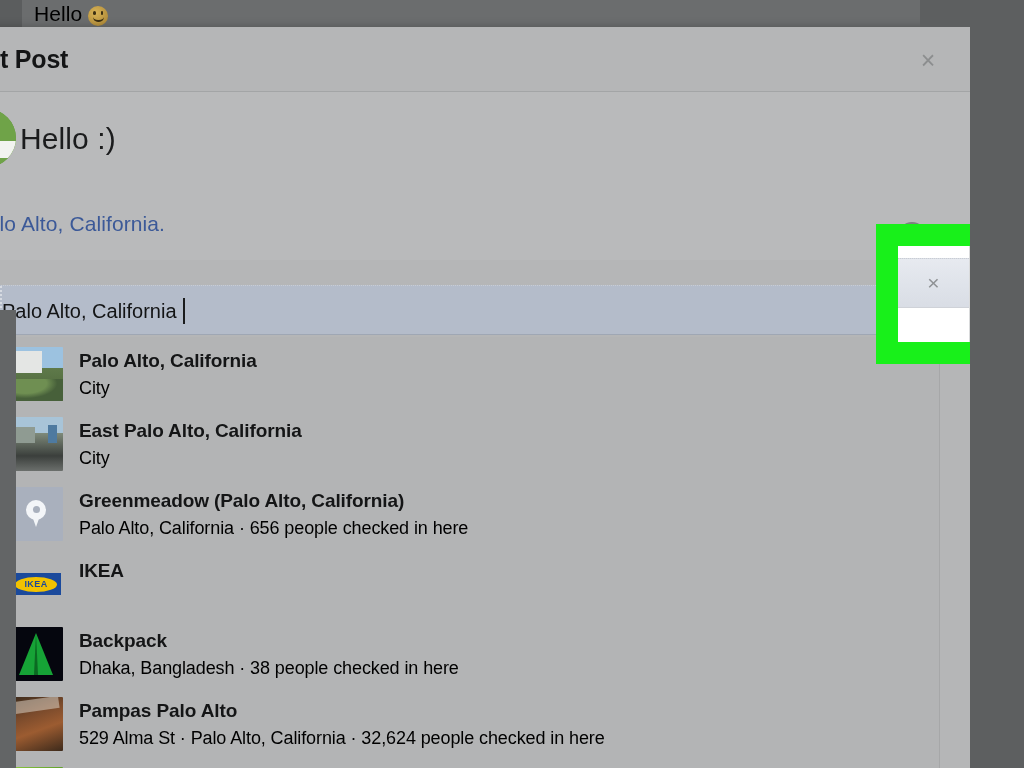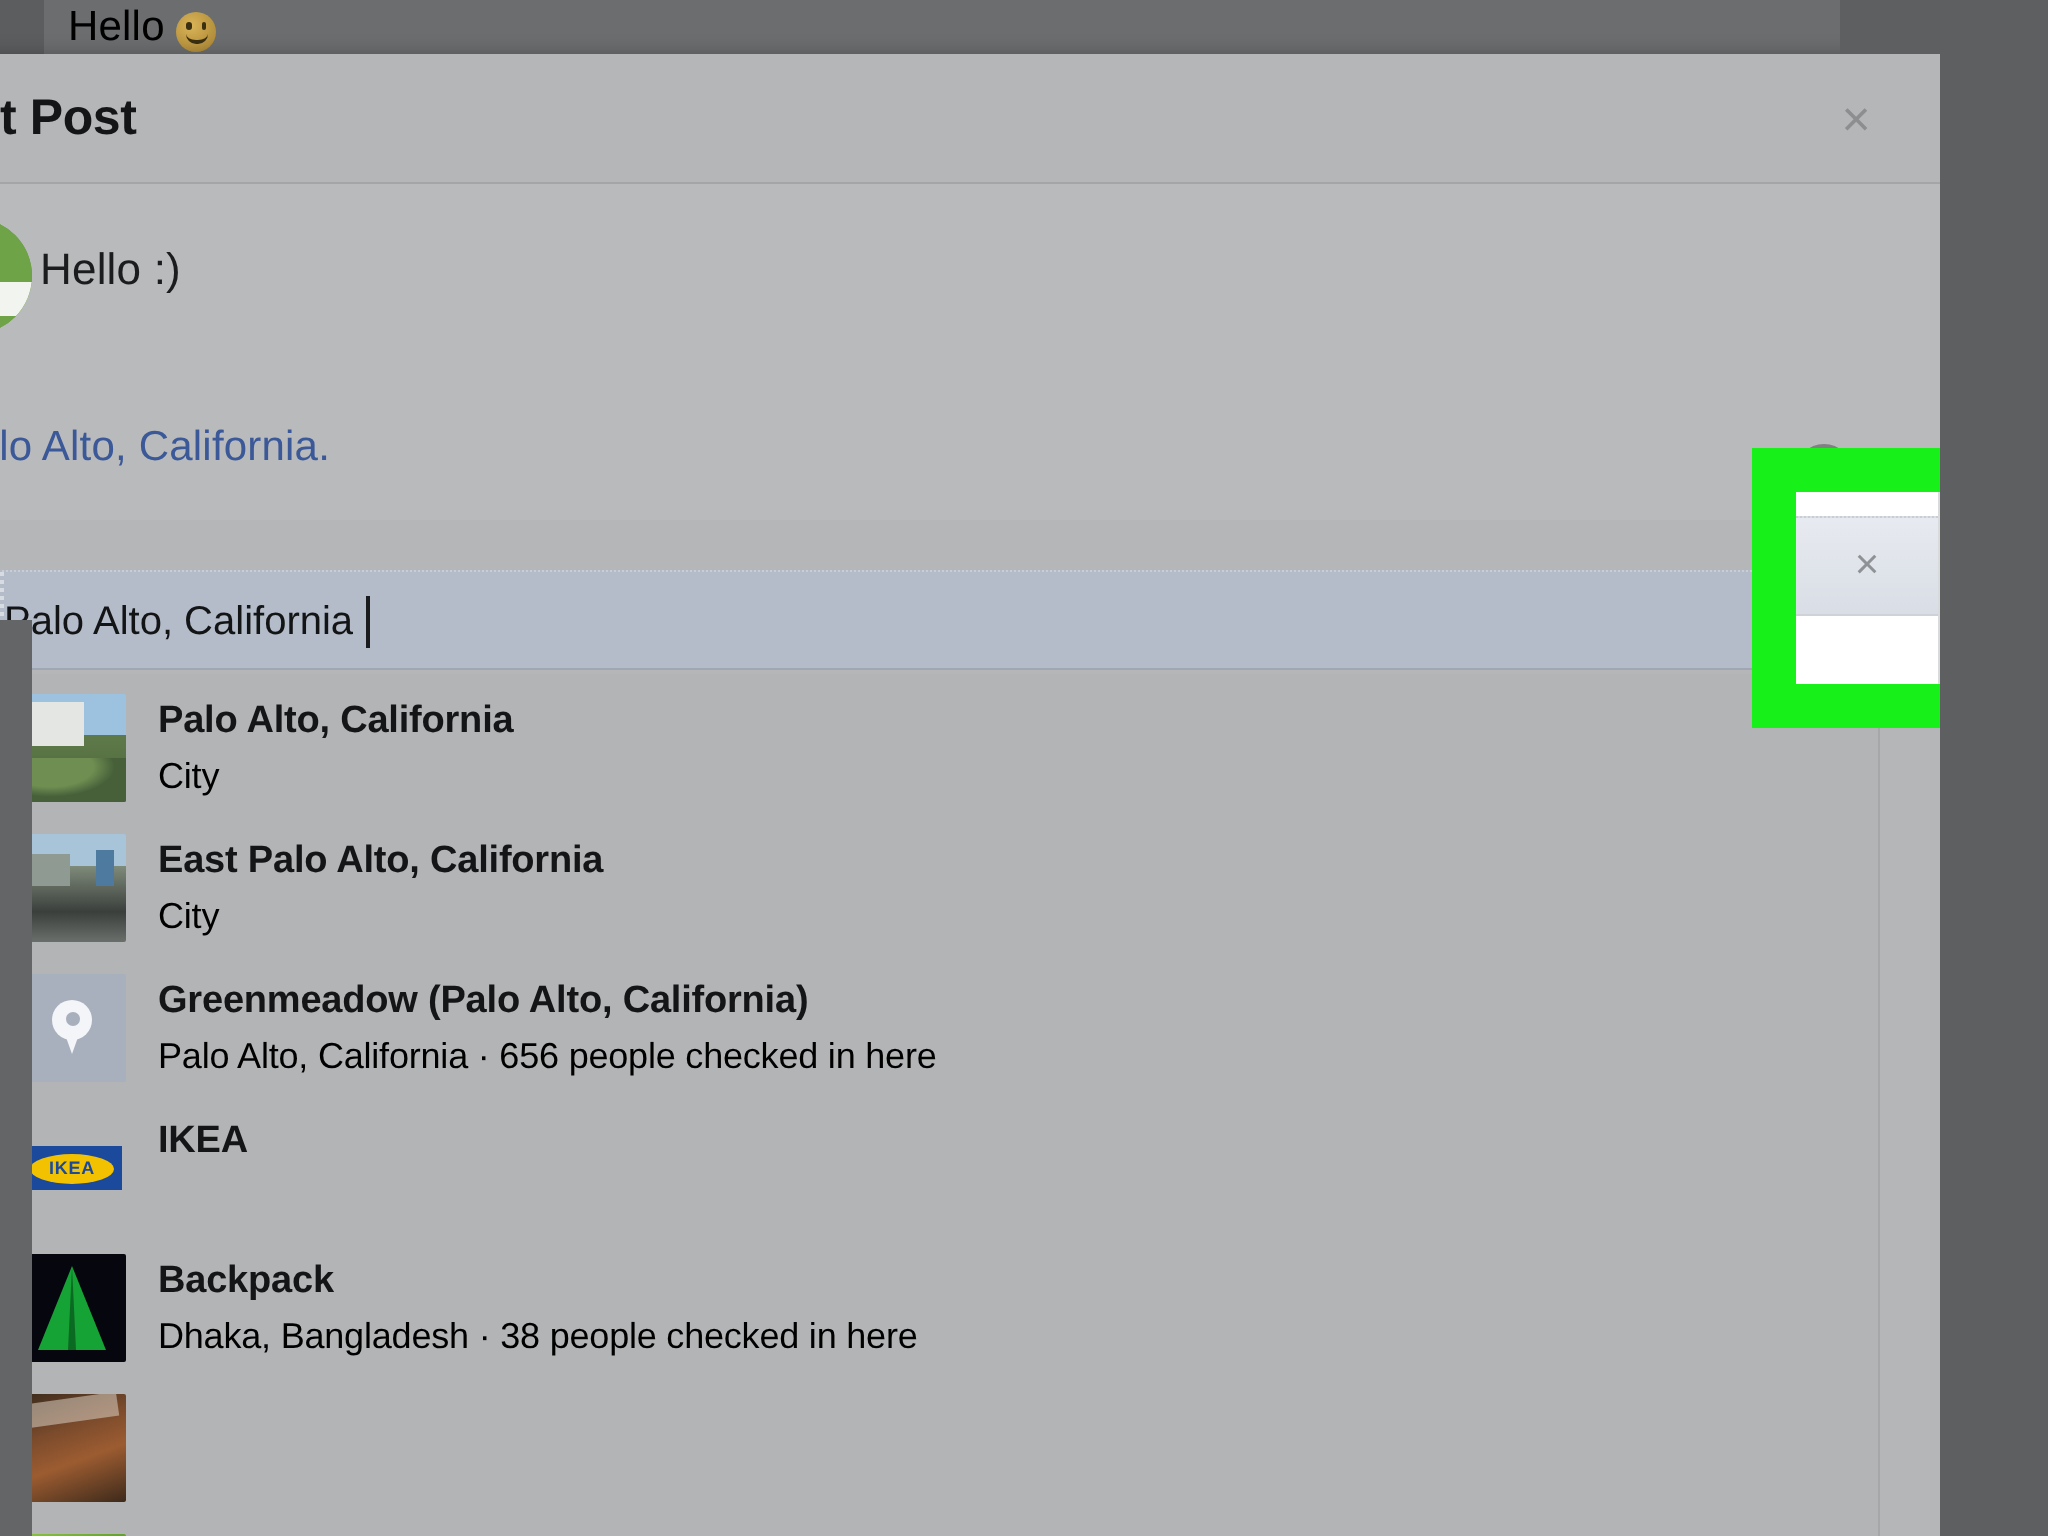--- a/index.html
+++ b/index.html
@@ -103,21 +103,21 @@
     background:
       linear-gradient(#6fa348 0%, #6fa348 100%);
   }
   .avatar-band {
     position: absolute; left: -6px; top: 32px;
     width: 74px; height: 17px;
     background: #f2f4ef;
   }
   .composer-text {
     position: absolute; left: 50px; top: 30px;
-    font-size: 22px; color: #1b1c1d;
+    font-size: 30px; color: #1b1c1d;
     letter-spacing: .1px;
   }
   .emoji-btn {
     position: absolute; right: 42px; top: 160px;
     width: 30px; height: 30px;
     transform: translateY(-30px);
     cursor: pointer;
   }
   .emoji-circle {
     width: 28px; height: 28px; border-radius: 50%;
@@ -415,20 +415,24 @@
           <span class="bp-tri2"></span>
         </div>
         <div class="r-text">
           <div class="r-title">Backpack</div>
           <div class="r-sub">Dhaka, Bangladesh · 38 people checked in here</div>
         </div>
       </div>
 
       <div class="result-row">
         <div class="thumb thumb-pampas"></div>
+        <div class="r-text">
+          <div class="r-title">Pampas Palo Alto</div>
+          <div class="r-sub">529 Alma St · Palo Alto, California · 32,624 people checked in here</div>
+        </div>
       </div>
 
       <div class="result-row">
         <div class="thumb thumb-pan"></div>
         <div class="r-text">
 
           <div class="r-sub"></div>
         </div>
       </div>
 

